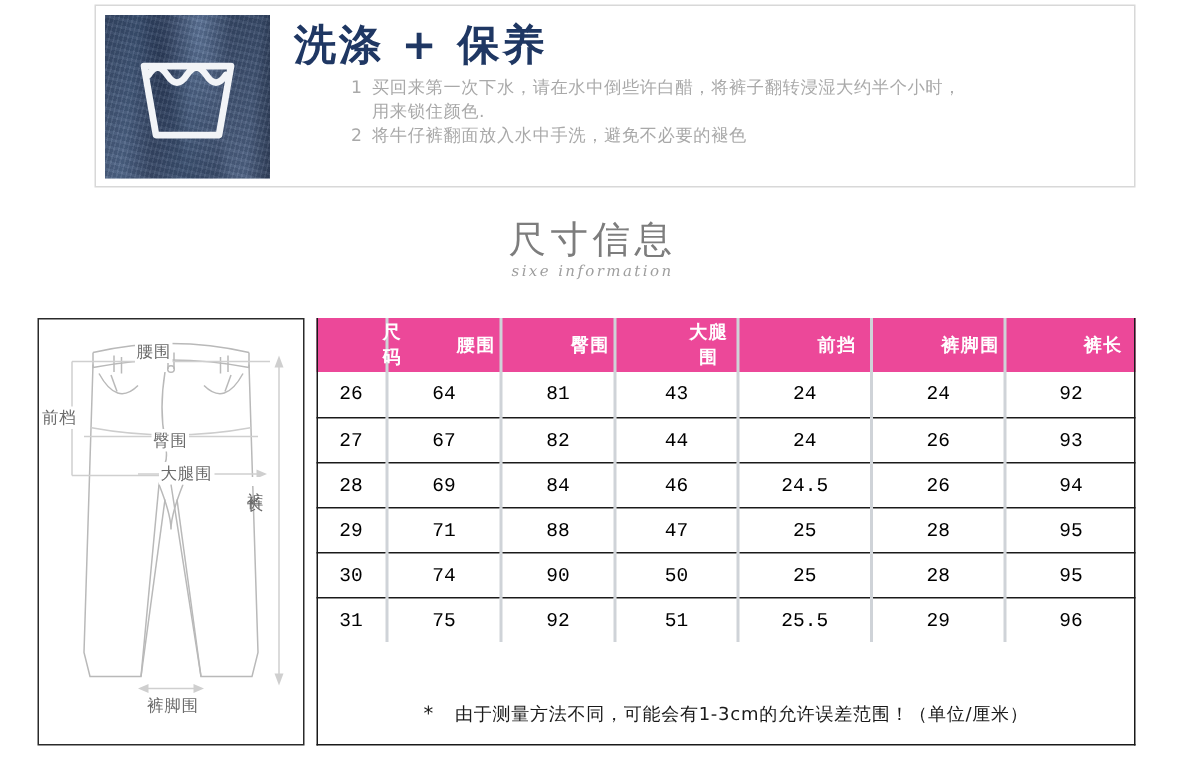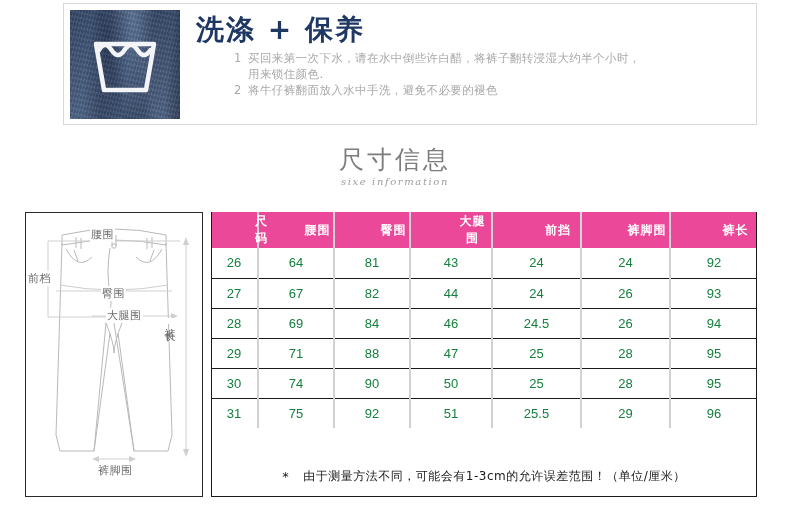--- a/index.html
+++ b/index.html
@@ -170,24 +170,24 @@
     letter-spacing: 1px;
     border-right: 2px solid #cfd3d8;
     box-sizing: border-box;
     padding-left: 44px;
   }
   .size-table th:last-child { border-right: none; }
   .size-table td {
     height: 30px;
     text-align: center;
     font-size: 13px;
-    color: #15803d;
+    color: #000000;
     border-bottom: 1px solid #1a1a1a;
     border-right: 2px solid #cfd3d8;
-    font-family: Liberation Sans, sans-serif;
+    font-family: Liberation Mono, monospace;
     box-sizing: border-box;
   }
   .size-table td:last-child { border-right: none; }
   .size-table tr:last-child td { border-bottom: none; }
   .table-outer {
     position: absolute;
     left: 211px;
     top: 212px;
     width: 546px;
     height: 285px;

